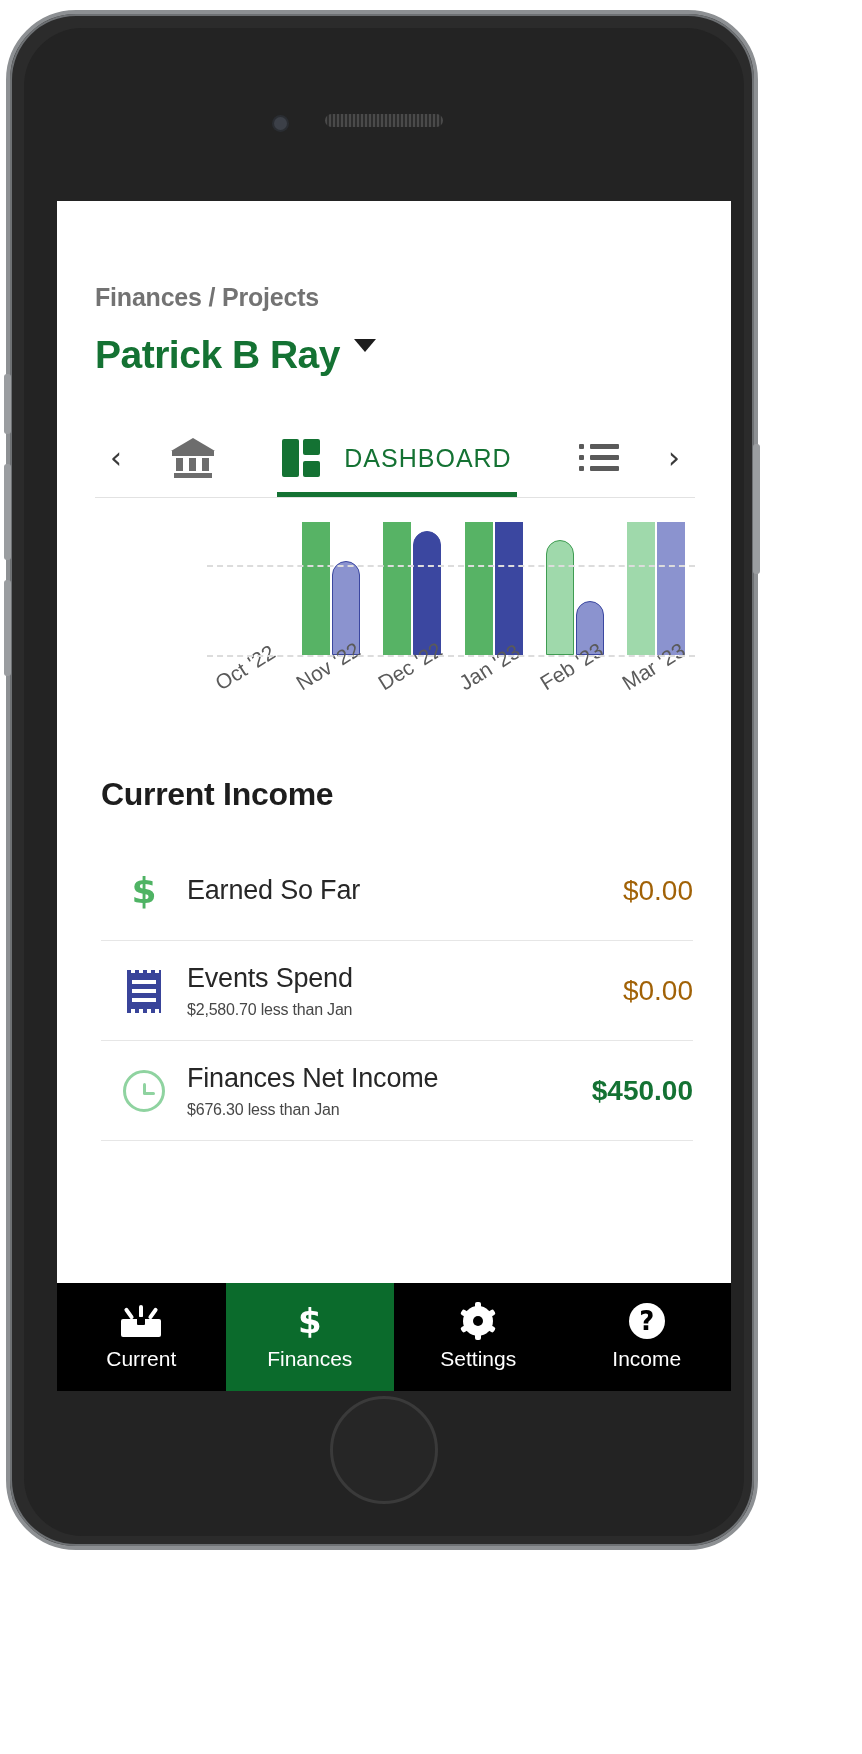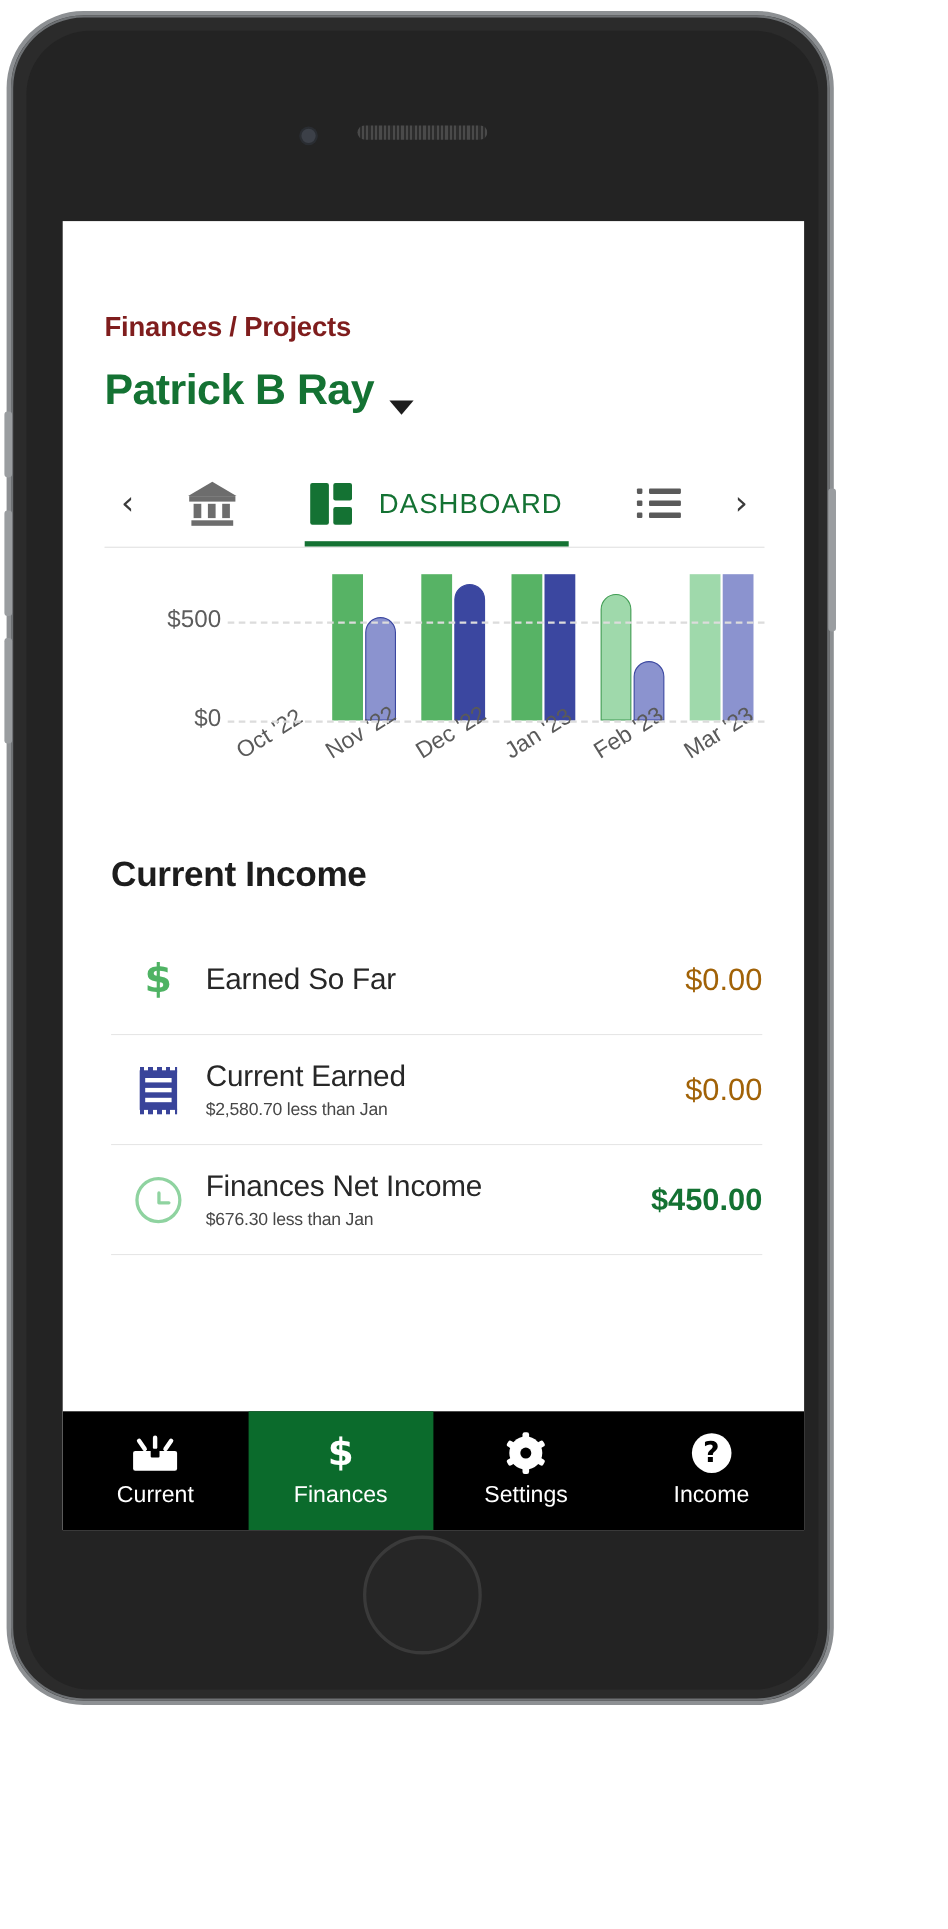--- a/index.html
+++ b/index.html
@@ -71,28 +71,28 @@
     background: #ffffff;
     overflow: hidden;
   }
 
   
   .breadcrumb {
     position: absolute;
     left: 38px; top: 82px;
     font-size: 25px;
     font-weight: bold;
-    color: #7f1d1d;
+    color: #737373;
     letter-spacing: -0.2px;
   }
   .account-row {
     position: absolute;
     left: 38px; top: 132px;
     display: flex;
-    align-items: flex-end;
+    align-items: flex-start;
     gap: 14px;
     cursor: pointer;
   }
   .account-name {
     font-size: 39px;
     font-weight: bold;
     color: #147233;
     letter-spacing: -0.5px;
   }
   .caret-down {
@@ -452,24 +452,20 @@
         </div>
       </div>
 
       <div class="tab-arrow">›</div>
 
       <div class="tab-underline" id="tab-underline" style="left: 182.312px; width: 239.375px;"></div>
     </div>
     <div class="tabstrip-divider"></div>
 
     <div class="chart-area">
-      <div class="y-axis" id="y-axis">
-          <div class="y-label" style="top: 39px;">$500</div>
-          <div class="y-label" style="top: 129px;">$0</div>
-        </div>
       <div class="plot" id="plot">
           <div class="bar-group" style="left: 2.83333%;">
             <div class="bar" style="height: 0px; background: rgb(87, 179, 101);"></div>
             <div class="bar" style="height: 0px; background: rgb(59, 71, 160);"></div>
           </div>
           <div class="bar-group" style="left: 19.5%;">
             <div class="bar" style="height: 133.2px; background: rgb(87, 179, 101);"></div>
             <div class="bar rounded" style="height: 93.6px; background: rgb(139, 147, 207); border: 1px solid rgb(59, 71, 160);"></div>
           </div>
           <div class="bar-group" style="left: 36.1667%;">
@@ -518,21 +514,21 @@
             <span class="receipt-icon">
               <span class="body"></span>
               <span class="zig top"></span>
               <span class="zig bot"></span>
               <span class="ln l1"></span>
               <span class="ln l2"></span>
               <span class="ln l3"></span>
             </span>
           </div>
           <div class="row-text">
-            <div class="row-title">Current Earned</div>
+            <div class="row-title">Events Spend</div>
             <div class="row-sub">$2,580.70 less than Jan</div>
           </div>
           <div class="row-value">$0.00</div>
         </div>
         <div class="row">
           <div class="row-icon">
             <span class="clock-icon">
               <span class="hand h-hour"></span>
               <span class="hand h-min"></span>
             </span>

